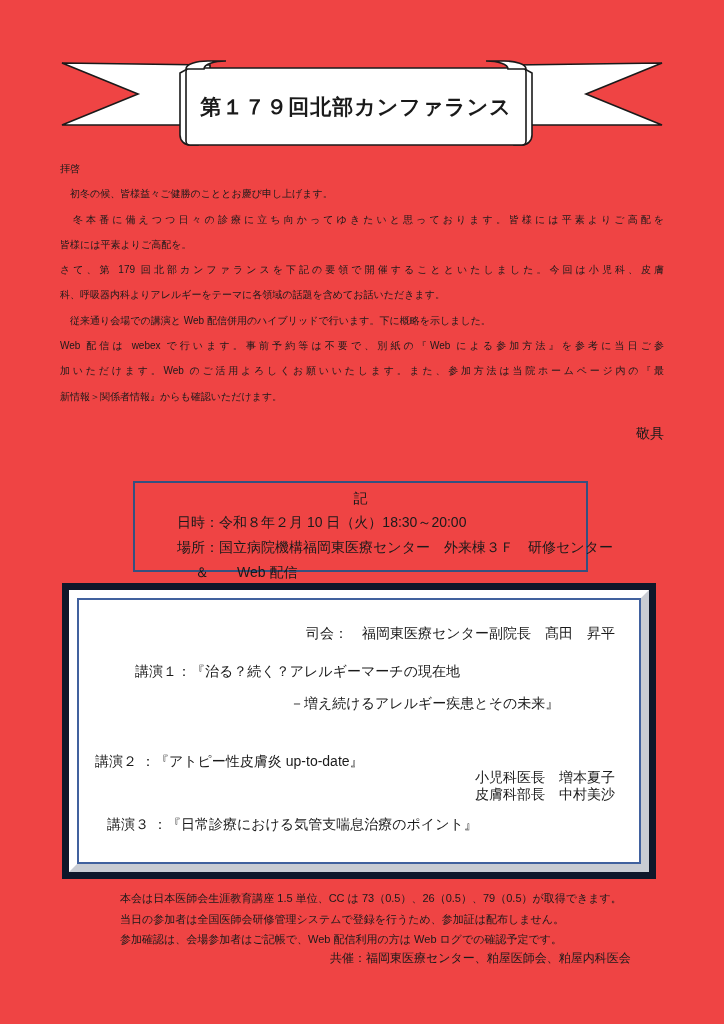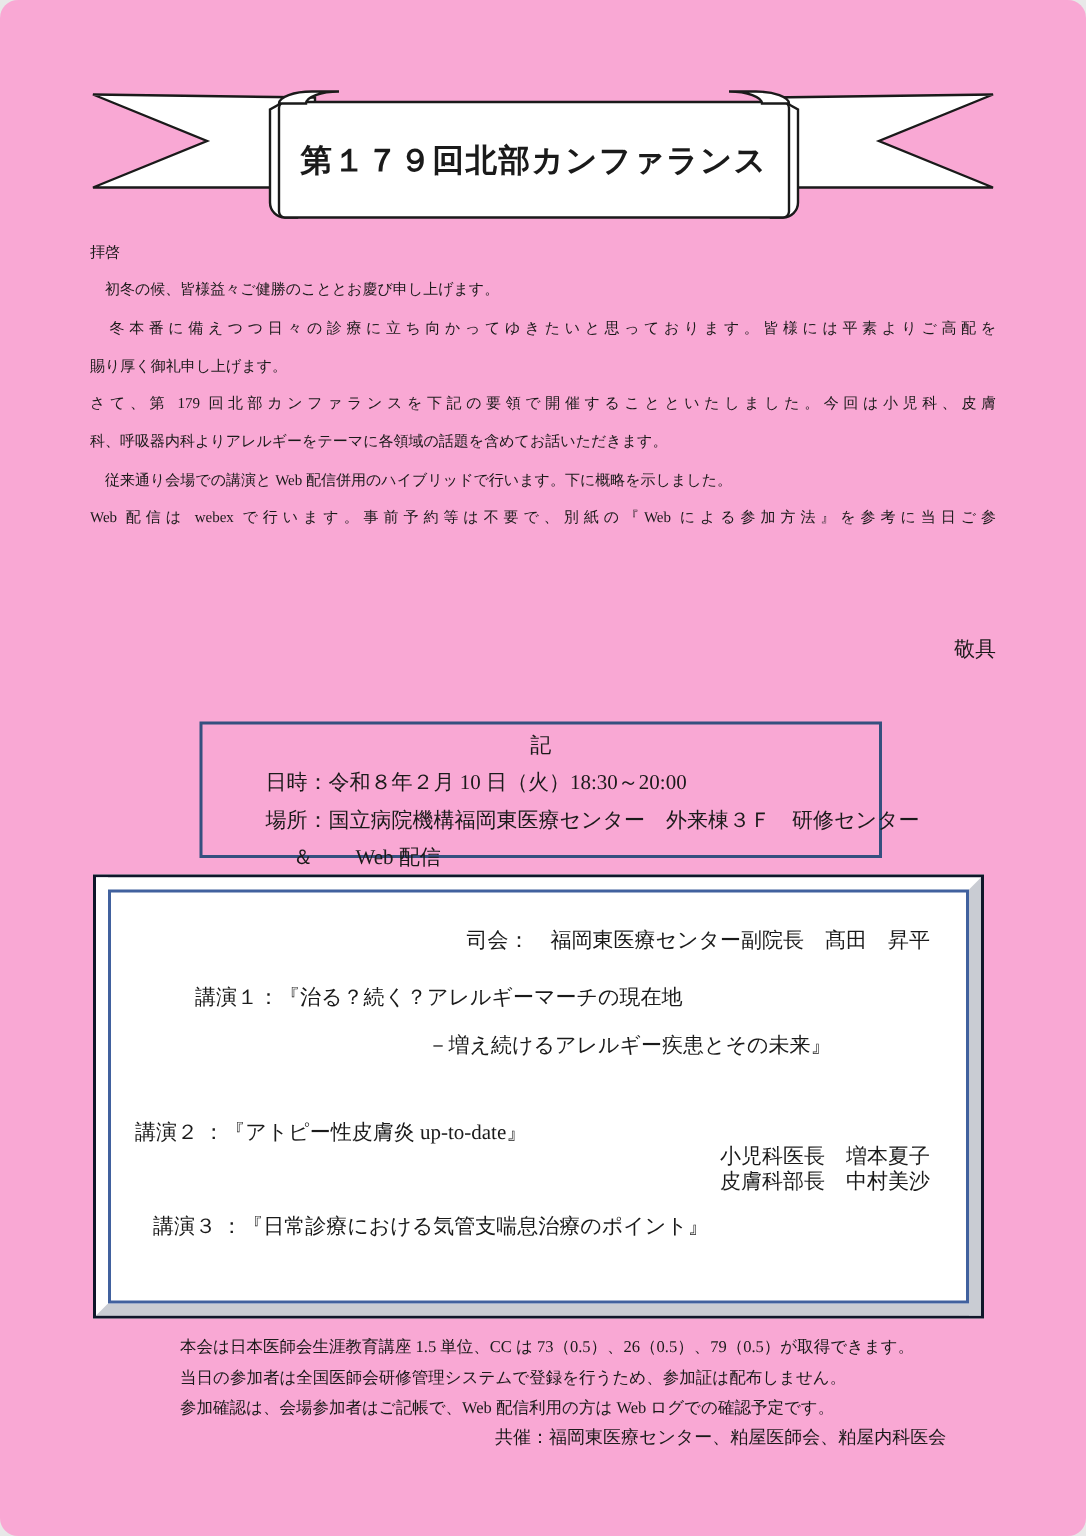--- a/index.html
+++ b/index.html
@@ -1,21 +1,20 @@
 <!DOCTYPE html>
 <html><head>
 <meta charset="utf-8">
 <style>
   html,body{margin:0;padding:0;background:#e8e8e8;}
   .page{
-    position:relative;width:724px;height:1024px;background:#f9a8d4;
+    position:relative;width:724px;height:1024px;background:#ef4444;
     margin:0 auto;overflow:hidden;
-    font-family:Liberation Serif, serif;
+    font-family:Liberation Sans, sans-serif;
     color:#1a1a1a;
-    border-radius:12px;
   }
   
   .banner-svg{position:absolute;left:60px;top:55px;}
   .banner-title{
     position:absolute;left:180px;top:93px;width:352px;
     text-align:center;font-size:21px;font-weight:bold;letter-spacing:1px;
   }
   
   .letter{position:absolute;left:60px;top:156px;width:604px;font-size:10px;}
   .letter .ln{line-height:25.3px;height:25.3px;white-space:nowrap;}
@@ -26,21 +25,21 @@
   .notice-box{
     position:absolute;left:133px;top:481px;width:455px;height:91px;
     border:2px solid #35507f;box-sizing:border-box;font-size:14px;
   }
   .notice-heading{text-align:center;line-height:24px;margin-top:3px;}
   .notice-line{line-height:25px;padding-left:42px;white-space:nowrap;}
   .notice-line.web{padding-left:60px;}
   
   .frame{
     position:absolute;left:62px;top:583px;width:594px;height:296px;
-    border:2px solid #0f172a;box-sizing:border-box;background:#ffffff;
+    border:7px solid #0f172a;box-sizing:border-box;background:#ffffff;
   }
   .frame-bevel{
     width:100%;height:100%;box-sizing:border-box;
     border:8px solid;border-color:#ffffff #c9ccd3 #c9ccd3 #ffffff;
   }
   .frame-inner{
     position:relative;width:100%;height:100%;box-sizing:border-box;
     border:2px solid #41619e;background:#ffffff;font-size:14px;
   }
   .pline{position:absolute;white-space:nowrap;line-height:22px;}
@@ -78,25 +77,27 @@
       <path d="M126,14 a22,8 0 0 1 22,-8 h18 a22,8 0 0 0 -22,8 z"></path>
       <path d="M466,14 a22,8 0 0 0 -22,-8 h-18 a22,8 0 0 1 22,8 z"></path>
     </g>
   </svg>
   <div class="banner-title">第１７９回北部カンファランス</div>
 
   <div class="letter">
     <div class="ln">拝啓</div>
     <div class="ln">　初冬の候、皆様益々ご健勝のこととお慶び申し上げます。</div>
     <div class="ln fill">　冬本番に備えつつ日々の診療に立ち向かってゆきたいと思っております。皆様には平素よりご高配を</div>
-    <div class="ln">賜り厚く御礼申し上げます。</div>
+    <div class="ln">皆様には平素よりご高配を。</div>
     <div class="ln fill">さて、第 179 回北部カンファランスを下記の要領で開催することといたしました。今回は小児科、皮膚</div>
     <div class="ln">科、呼吸器内科よりアレルギーをテーマに各領域の話題を含めてお話いただきます。</div>
     <div class="ln">　従来通り会場での講演と Web 配信併用のハイブリッドで行います。下に概略を示しました。</div>
     <div class="ln fill">Web 配信は webex で行います。事前予約等は不要で、別紙の『Web による参加方法』を参考に当日ご参</div>
+    <div class="ln fill">加いただけます。Web のご活用よろしくお願いいたします。また、参加方法は当院ホームページ内の『最</div>
+    <div class="ln">新情報＞関係者情報』からも確認いただけます。</div>
   </div>
   <div class="closing">敬具</div>
 
   <div class="notice-box">
     <div class="notice-heading">記</div>
     <div class="notice-line">日時：令和８年２月 10 日（火）18:30～20:00</div>
     <div class="notice-line">場所：国立病院機構福岡東医療センター　外来棟３Ｆ　研修センター</div>
     <div class="notice-line web">＆　　Web 配信</div>
   </div>
 

